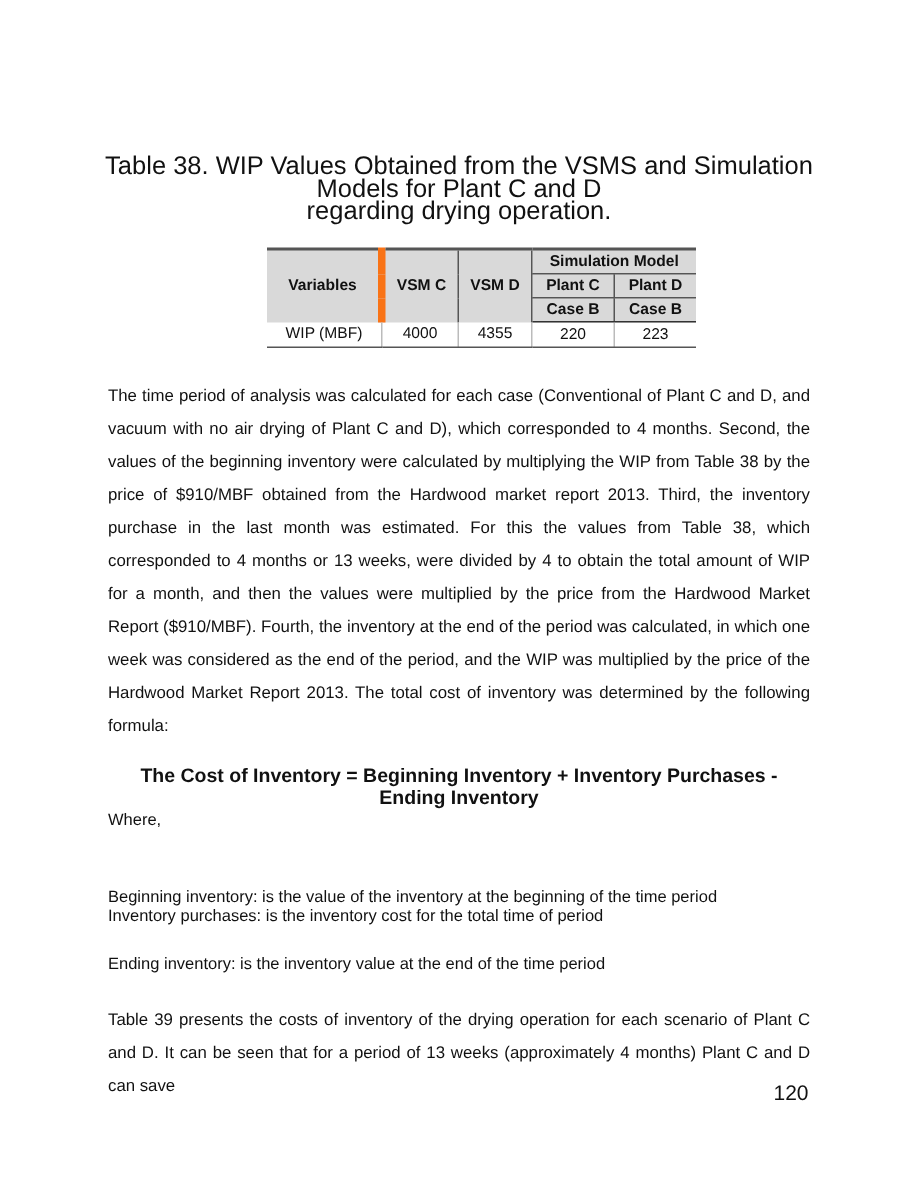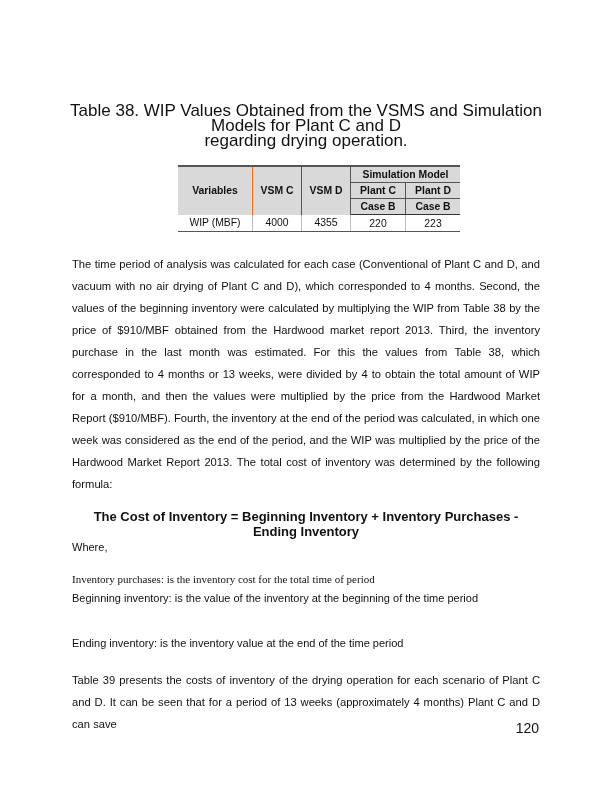--- a/index.html
+++ b/index.html
@@ -6,21 +6,21 @@
   body { width: 612px; height: 792px; position: relative; overflow: hidden;
          font-family: "Liberation Sans", sans-serif; color: #111; }
   .caption { position: absolute; left: 70px; width: 472px; top: 103px;
              text-align: center; font-size: 17px; line-height: 15px; }
   table.wip { position: absolute; left: 178px; top: 165px; border-collapse: collapse;
               font-size: 10.4px; }
   table.wip td, table.wip th { padding: 0 4px; text-align: center; white-space: nowrap; }
   table.wip thead { background: #d9d9d9; }
   table.wip thead tr:first-child th { border-top: 2px solid #555; }
   table.wip th { font-weight: bold; height: 15px; }
-  .c-var { width: 66px; border-right: 1px solid #f97316; }
+  .c-var { width: 66px; border-right: 5px solid #f97316; }
   .c-vsmc { width: 40px; border-right: 1px solid #555; }
   .c-vsmd { width: 40px; border-right: 1px solid #555; }
   .c-pc { width: 46px; border-right: 1px solid #555; }
   .c-pd { width: 46px; }
   th.sim { border-bottom: 1px solid #555; }
   tr.r2 th { border-bottom: 1px solid #555; }
   tr.r3 th { border-bottom: 1px solid #333; }
   tbody td { height: 16px; border-bottom: 1px solid #555; }
   tbody td.c-var, tbody td.c-vsmc, tbody td.c-vsmd, tbody td.c-pc { border-right: 1px solid #bbb; }
   .body-text { position: absolute; left: 72px; width: 468px; font-size: 11.2px; }
@@ -67,20 +67,20 @@
 </table>
 
 <div class="body-text" style="top:253px;">
   <p class="para">The time period of analysis was calculated for each case (Conventional of Plant C and D, and vacuum with no air drying of Plant C and D), which corresponded to 4 months. Second, the values of the beginning inventory were calculated by multiplying the WIP from Table 38 by the price of $910/MBF obtained from the Hardwood market report 2013. Third, the inventory purchase in the last month was estimated. For this the values from Table 38, which corresponded to 4 months or 13 weeks, were divided by 4 to obtain the total amount of WIP for a month, and then the values were multiplied by the price from the Hardwood Market Report ($910/MBF). Fourth, the inventory at the end of the period was calculated, in which one week was considered as the end of the period, and the WIP was multiplied by the price of the Hardwood Market Report 2013.  The total cost of inventory was determined by the following formula:</p>
 </div>
 
 <div class="formula">The Cost of Inventory = Beginning Inventory + Inventory Purchases - Ending Inventory</div>
 
 <div class="line" style="top:541px;">Where,</div>
 <div class="line" style="top:592px;">Beginning inventory: is the value of the inventory at the beginning of the time period</div>
-<div class="line" style="top:573px;font-family:Liberation Serif, serif;">Inventory purchases:  is the inventory cost for the total time of period</div>
+<div class="line" style="top:605px;">Inventory purchases:  is the inventory cost for the total time of period</div>
 <div class="line" style="top:637px;">Ending inventory: is the inventory value at the end of the time period</div>
 
 <div class="body-text" style="top:669px;">
   <p class="para">Table 39 presents the costs of inventory of the drying operation for each scenario of Plant C and D. It can be seen that for a period of 13 weeks (approximately 4 months) Plant C and D can save</p>
 </div>
 
 <div class="pagenum">120</div>
 
 </body></html>

